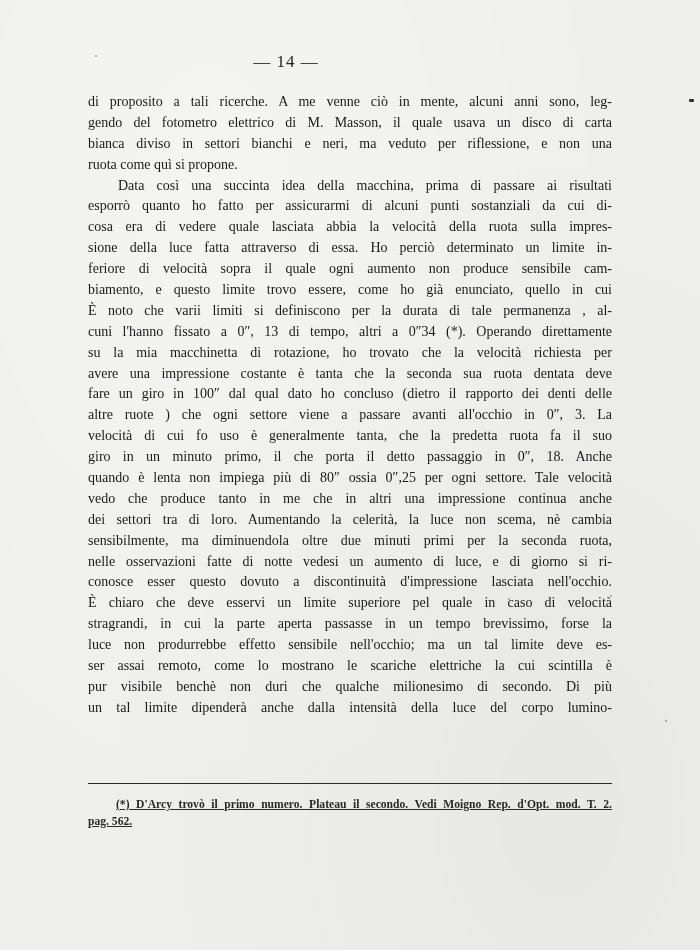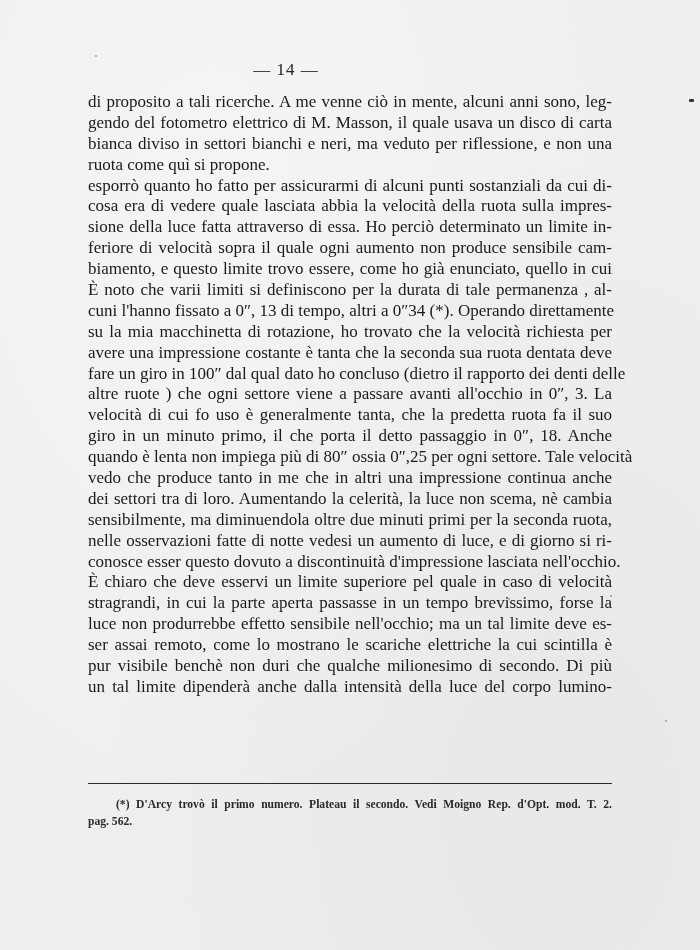--- a/index.html
+++ b/index.html
@@ -19,39 +19,39 @@
       position: absolute;
       left: 0; top: 0;
       width: 700px; height: 950px;
       background:
         radial-gradient(ellipse at 30% 20%, rgba(255,255,255,0.35), rgba(0,0,0,0) 60%),
         radial-gradient(ellipse at 80% 85%, rgba(0,0,0,0.03), rgba(0,0,0,0) 60%),
         #efefed;
     }
     .page-number {
       position: absolute;
-      top: 60px;
+      top: 52px;
       left: 0;
       width: 572px;
       text-align: center;
       font-size: 17px;
       letter-spacing: 1px;
       color: #222;
     }
     .body-text {
       position: absolute;
       left: 88px;
       top: 92px;
       width: 524px;
     }
     .line {
       display: block;
       height: 20.9px;
       line-height: 20.9px;
-      font-size: 17px;
+      font-size: 14px;
       white-space: nowrap;
       text-align: justify;
       text-align-last: justify;
       color: #1a1a1a;
     }
     .line.last {
       text-align-last: left;
     }
     .line.indent {
       padding-left: 30px;
@@ -72,20 +72,21 @@
       font-size: 11.6px;
       line-height: 17px;
       font-weight: bold;
       color: #2a2a2a;
     }
     .fn-line {
       display: block;
       white-space: nowrap;
       text-align: justify;
       text-align-last: justify;
+      text-decoration: underline;
     }
     .fn-line.indent { padding-left: 28px; }
     .fn-line.last { text-align-last: left; }
     .margin-mark {
       position: absolute;
       left: 689px;
       top: 99px;
       width: 5px;
       height: 3px;
       background: #333;
@@ -106,20 +107,21 @@
   <div class="page-number">— 14 —</div>
 
   <div class="body-text">
     <div>
       <span class="line">di proposito a tali ricerche. A me venne ciò in mente, alcuni anni sono, leg-</span>
       <span class="line">gendo del fotometro elettrico di M. Masson, il quale usava un disco di carta</span>
       <span class="line">bianca diviso in settori bianchi e neri, ma veduto per riflessione, e non una</span>
       <span class="line last">ruota come quì si propone.</span>
     </div>
     <div>
+      <span class="line indent">Data così una succinta idea della macchina, prima di passare ai risultati</span>
       <span class="line">esporrò quanto ho fatto per assicurarmi di alcuni punti sostanziali da cui di-</span>
       <span class="line">cosa era di vedere quale lasciata abbia la velocità della ruota sulla impres-</span>
       <span class="line">sione della luce fatta attraverso di essa. Ho perciò determinato un limite in-</span>
       <span class="line">feriore di velocità sopra il quale ogni aumento non produce sensibile cam-</span>
       <span class="line">biamento, e questo limite trovo essere, come ho già enunciato, quello in cui</span>
       <span class="line">È noto che varii limiti si definiscono per la durata di tale permanenza , al-</span>
       <span class="line">cuni l'hanno fissato a 0″, 13 di tempo, altri a 0″34 (*). Operando direttamente</span>
       <span class="line">su la mia macchinetta di rotazione, ho trovato che la velocità richiesta per</span>
       <span class="line">avere una impressione costante è tanta che la seconda sua ruota dentata deve</span>
       <span class="line">fare un giro in 100″ dal qual dato ho concluso (dietro il rapporto dei denti delle</span>

